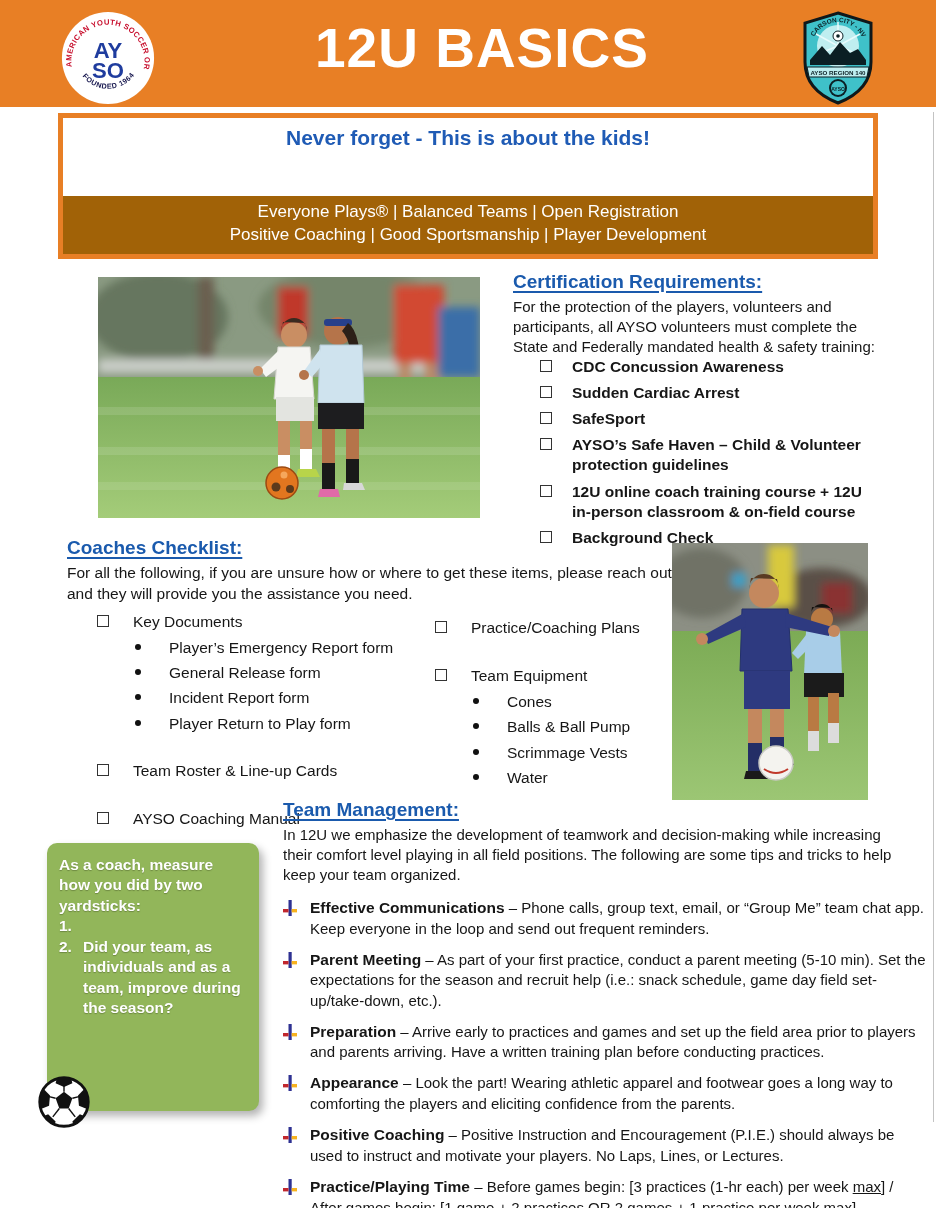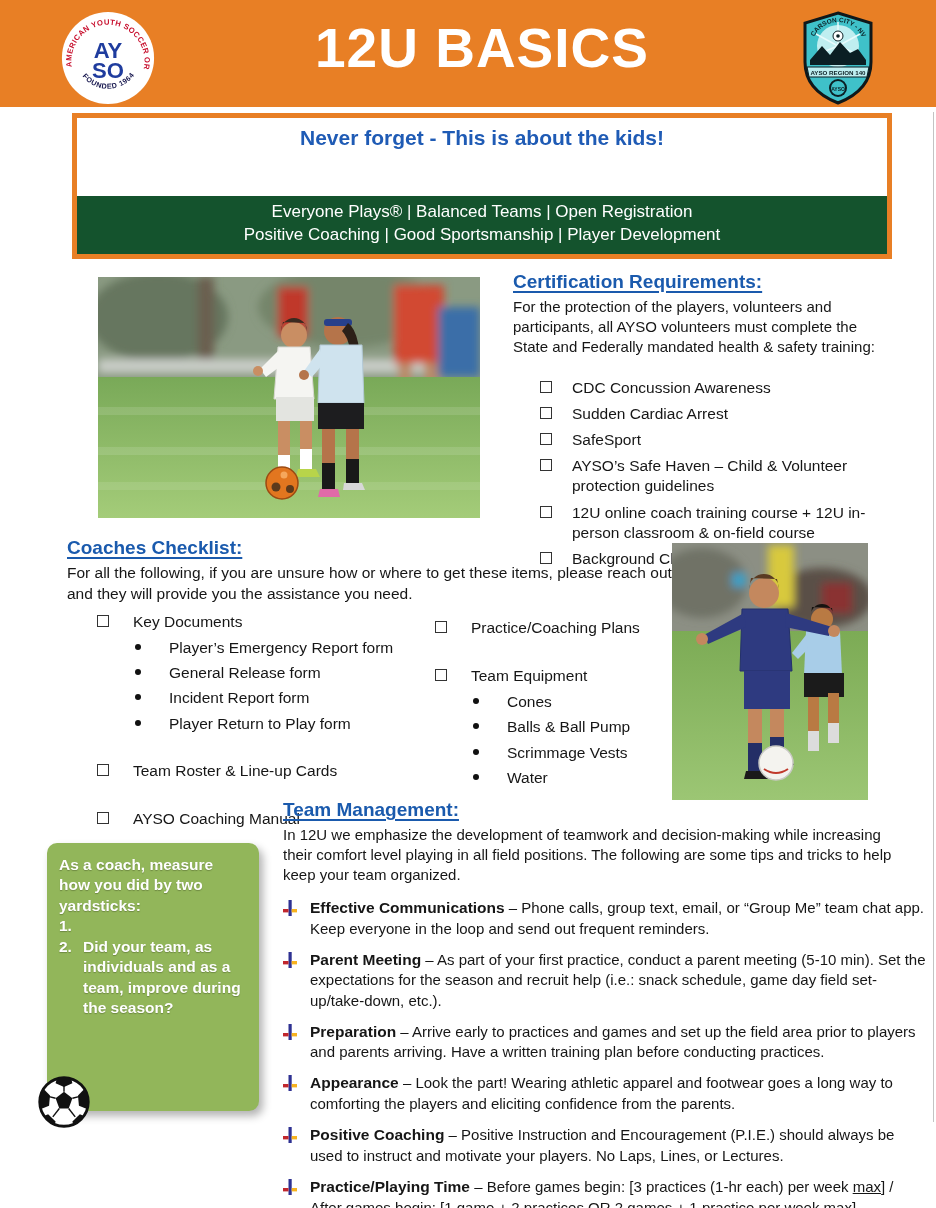--- a/index.html
+++ b/index.html
@@ -8,41 +8,41 @@
   .page-edge{position:absolute;right:2px;top:112px;height:1010px;width:1px;background:#c3c3c3;}
 
   
   .top-banner{position:absolute;left:0;top:0;width:936px;height:107px;background:#E87F25;}
   .main-title{position:absolute;left:0;right:0;top:16px;text-align:center;color:#fff;
               font-size:55px;font-weight:bold;letter-spacing:1px;margin-left:28px;}
   .logo-ayso{position:absolute;left:60px;top:10px;width:96px;height:96px;}
   .logo-region{position:absolute;left:798px;top:10px;width:80px;height:96px;}
 
   
-  .hero-box{position:absolute;left:72px;top:113px;width:820px;height:146px;background:#fff;
+  .hero-box{position:absolute;left:58px;top:113px;width:820px;height:146px;background:#fff;
             border:5px solid #E87F25;box-sizing:border-box;}
   .hero-heading{margin-top:8px;text-align:center;color:#1F5BB5;font-size:21px;font-weight:bold;}
   .hero-body{margin:3px 14px 0;text-align:center;font-size:16px;font-weight:bold;line-height:1.28;color:#0d0d0d;}
-  .hero-banner{position:absolute;left:0;right:0;bottom:0;background:#14532d;color:#fff;
+  .hero-banner{position:absolute;left:0;right:0;bottom:0;background:#a16207;color:#fff;
                text-align:center;padding:5px 0 7px;}
   .banner-line{font-size:17px;line-height:1.35;}
 
   
   .sec-heading{color:#1A5AAD;font-size:19px;font-weight:bold;
                text-decoration:underline;text-decoration-thickness:2px;text-underline-offset:3px;
                margin:0 0 4px 0;}
 
   
   .photo-left{position:absolute;left:98px;top:277px;width:382px;height:241px;}
   .photo-right{position:absolute;left:672px;top:543px;width:196px;height:257px;}
 
   
   .cert{position:absolute;left:513px;top:271px;width:372px;}
   .intro{font-size:15px;line-height:1.33;margin:2px 0 0;}
-  .chk-list{margin-top:21px;}
+  .chk-list{margin-top:0;font-weight:bold;}
   .chk-row{position:relative;padding-left:59px;margin-bottom:6px;font-size:15.5px;line-height:1.3;}
   .chk{position:absolute;left:27px;top:3px;width:10px;height:10px;border:1.5px solid #333;display:inline-block;}
   .sub-row{position:relative;padding-left:75px;margin-bottom:5px;font-size:15.5px;line-height:1.3;}
   .dot{position:absolute;left:42px;top:6px;width:6px;height:6px;border-radius:50%;background:#111;}
 
   
   .coaches{position:absolute;left:67px;top:537px;width:800px;}
   .coaches .intro{font-size:15.5px;}
   .col-left{position:absolute;left:95px;top:612px;width:335px;}
   .col-left .chk{left:2px}.col-left .chk-row{padding-left:38px;}

